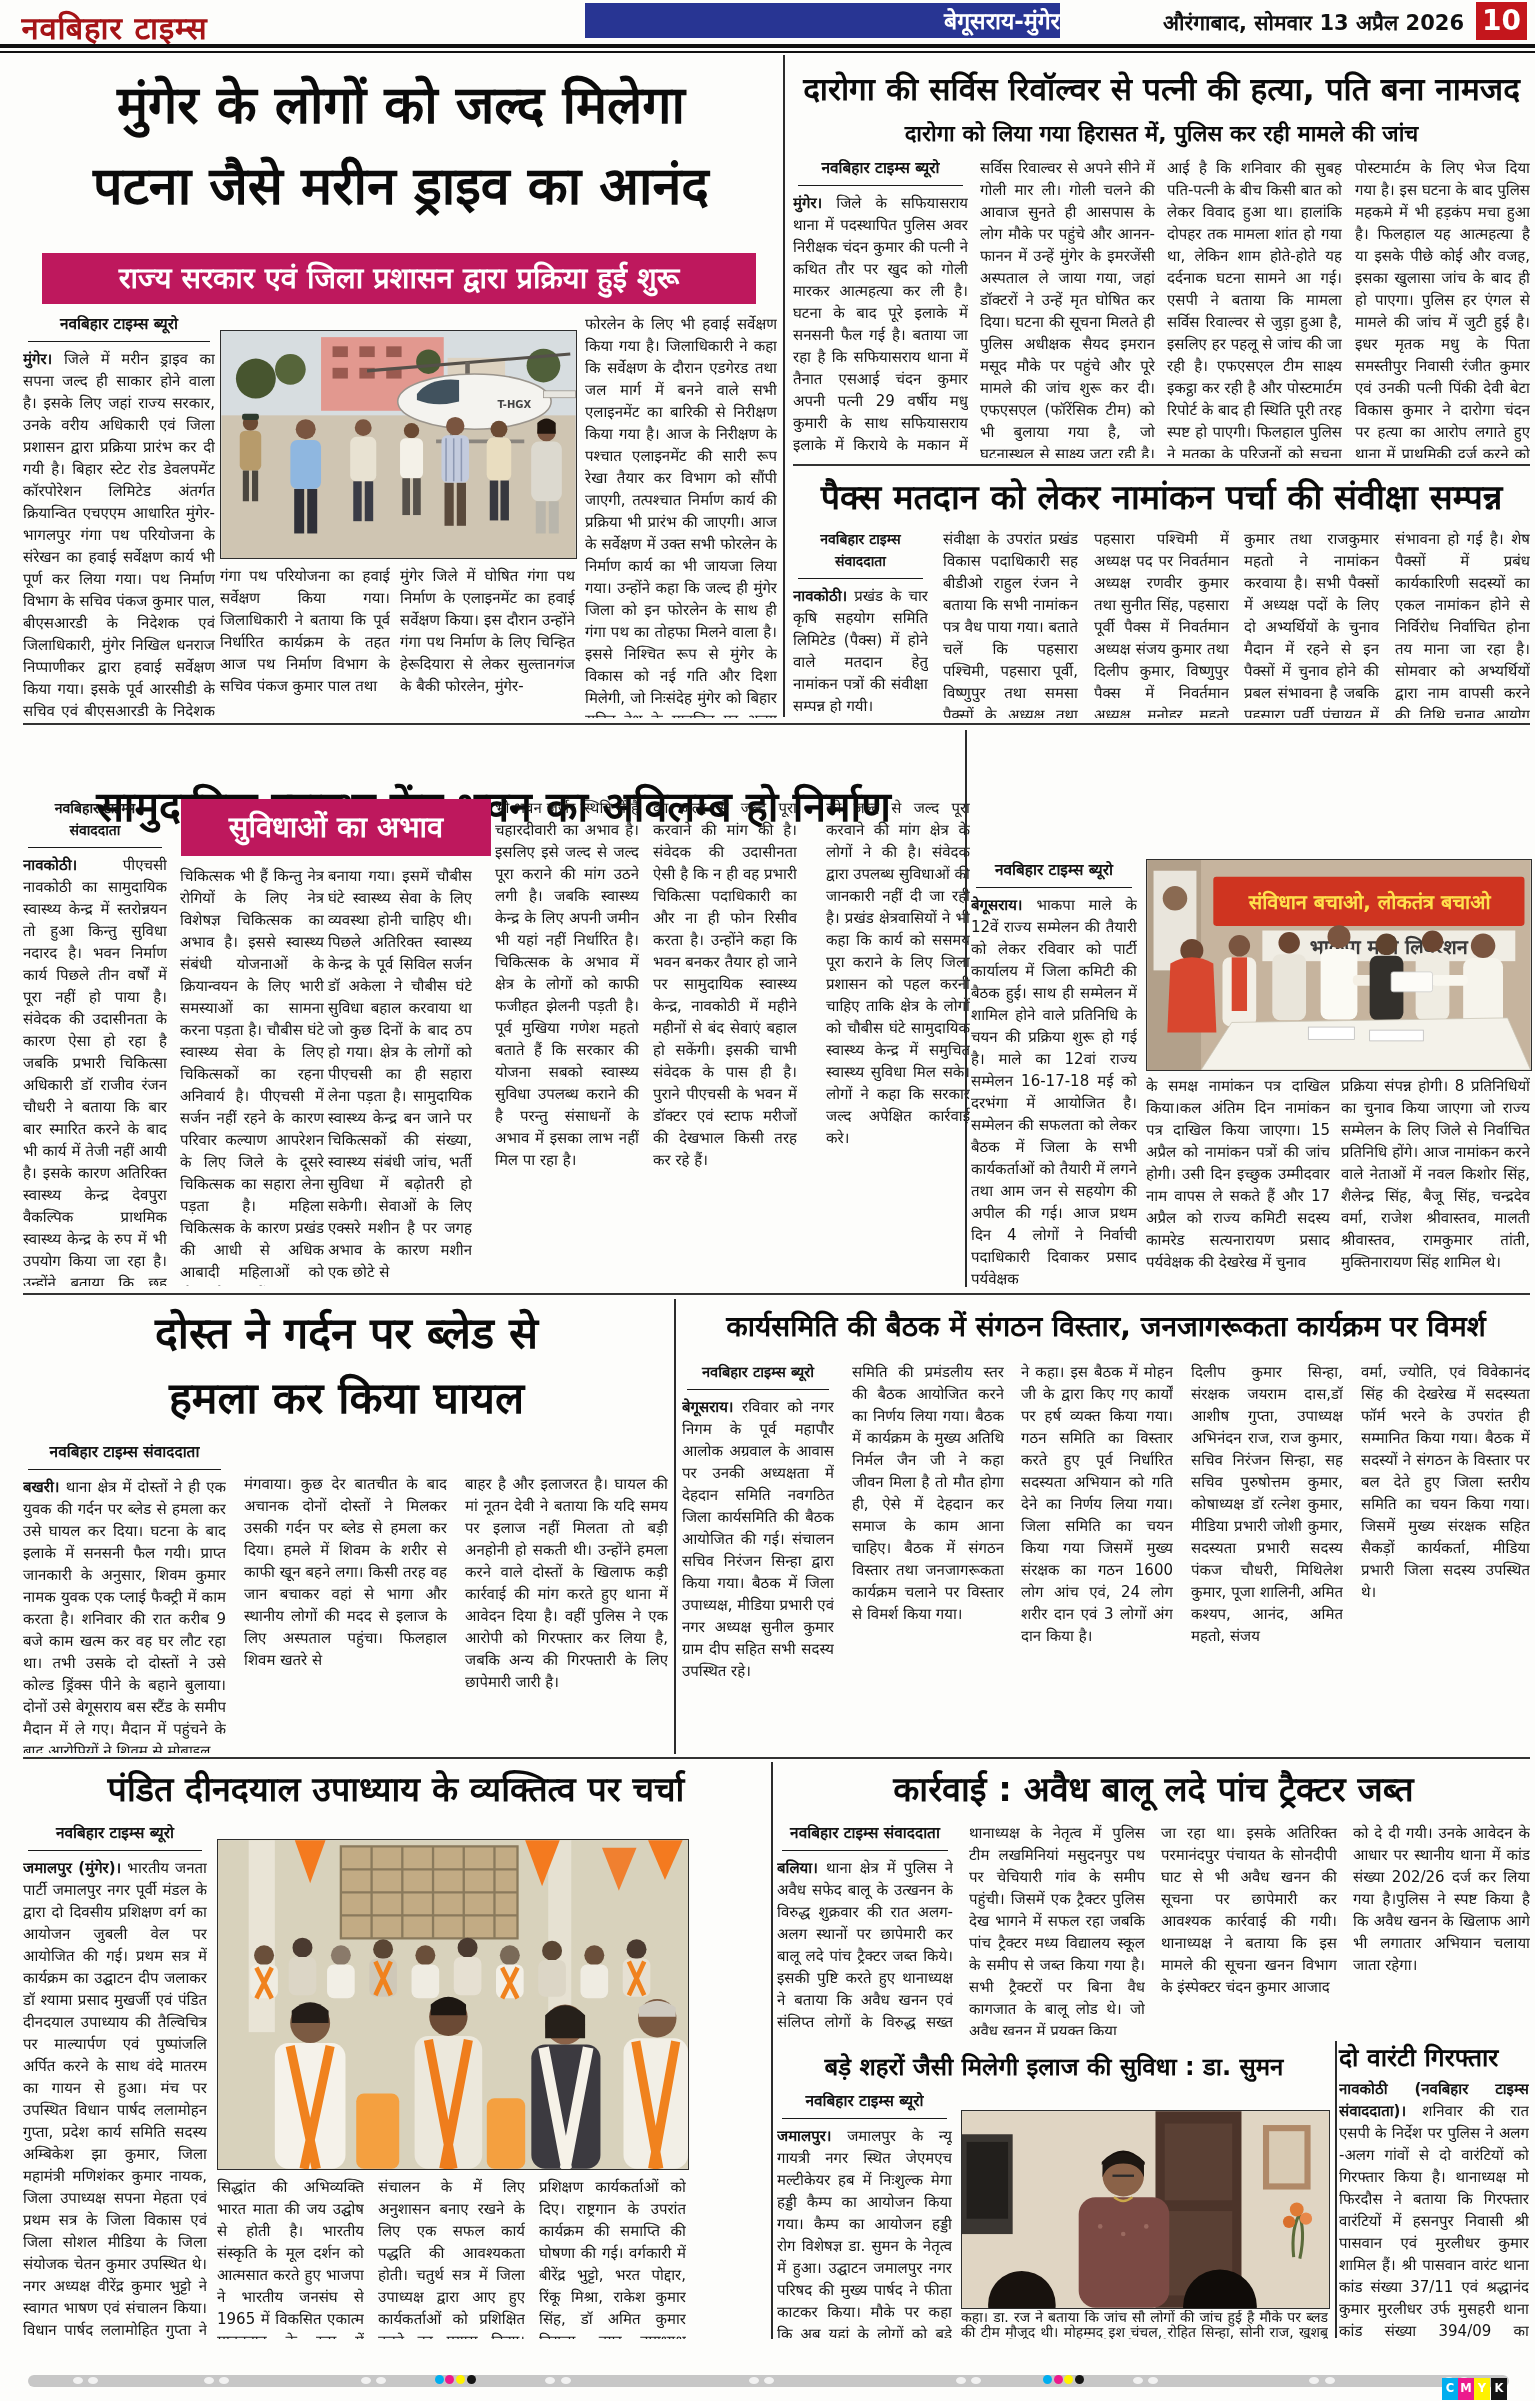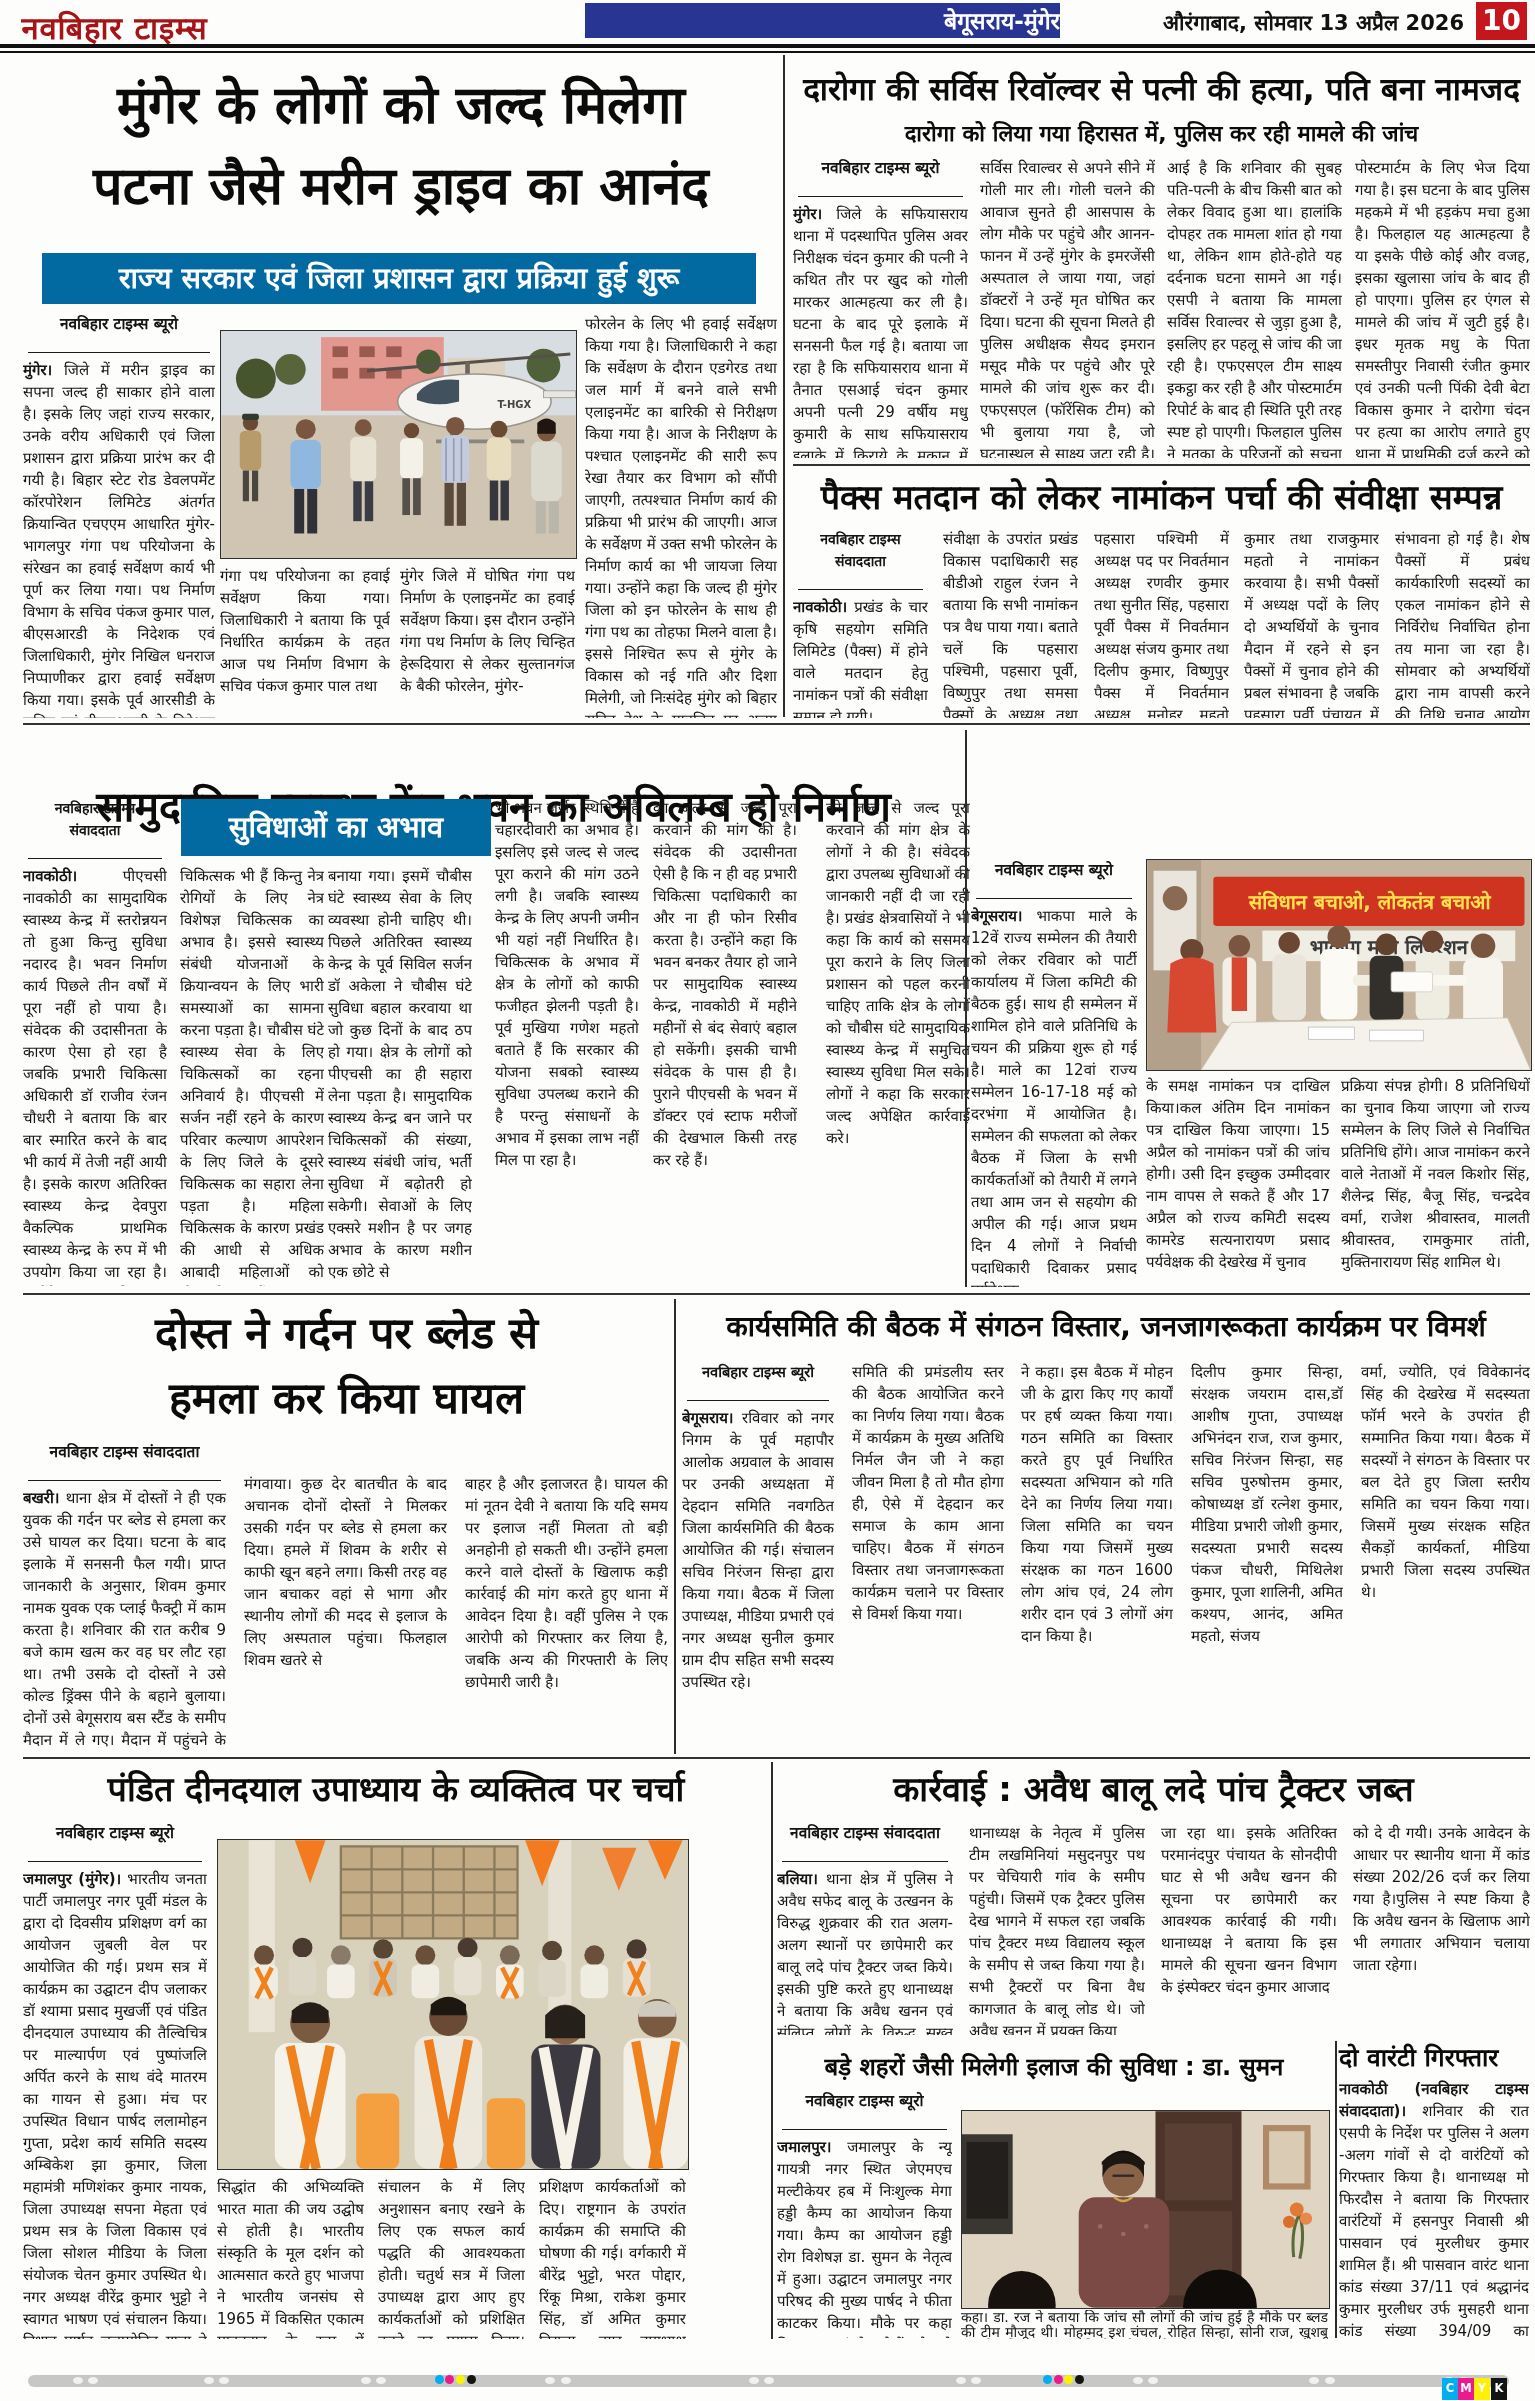--- a/index.html
+++ b/index.html
@@ -8,25 +8,25 @@
   .abs{position:absolute;}
   .masthead{left:21.5px;top:6.1px;font-size:31px;font-weight:800;color:#a51417;letter-spacing:0.8px;}
   .edition-box{left:585px;top:3.1px;width:475px;height:35px;background:#283593;color:#ffffff;
                font-size:23px;font-weight:700;text-align:right;line-height:37px;}
   .date-line{left:1098px;top:7.7px;width:366px;font-size:21px;font-weight:700;text-align:right;color:#111;}
   .page-box{left:1476px;top:2.3px;width:51px;height:38px;background:#c4161c;color:#fff;
             font-size:28px;font-weight:800;text-align:center;line-height:38px;}
   .hrule{position:absolute;background:#111;}
   .vrule{position:absolute;background:#2c2c2c;width:1.5px;}
   .hl{position:absolute;font-weight:800;color:#0b0b0b;text-align:center;}
-  .banner{position:absolute;background:#0369a1;color:#ffffff;font-weight:800;text-align:center;}
+  .banner{position:absolute;background:#be185d;color:#ffffff;font-weight:800;text-align:center;}
   .col{position:absolute;overflow:hidden;text-align:justify;font-size:15px;line-height:22px;color:#141414;}
   .col p{margin:0;}
   .byline{font-weight:800;text-align:center;font-size:15.4px;border-bottom:1.9px solid #1a1a1a;
-          padding-bottom:17px;margin:0 4.6px 6.1px 4.6px;}
+          padding-bottom:6px;margin:0 4.6px 6.1px 4.6px;}
   .dl{font-weight:800;}
   .photo{position:absolute;border:1.5px solid #2e2e2e;background:#ddd;overflow:hidden;}
   .photo svg{display:block;}
   .footer-bar{position:absolute;left:28px;top:2375px;width:1481px;height:11.5px;background:#c7c7c7;border-radius:6.1px;}
   .fdot{position:absolute;width:10px;height:7px;border-radius:50%;background:#f2f2f2;top:2377px;}
   .cdot{position:absolute;width:9.2px;height:9.2px;border-radius:50%;top:2375px;}
   .cmyk{position:absolute;top:2378px;width:16px;height:21.5px;color:#fff;font-size:11.5px;font-weight:700;
         text-align:center;line-height:21.5px;}
 </style>
 </head>

